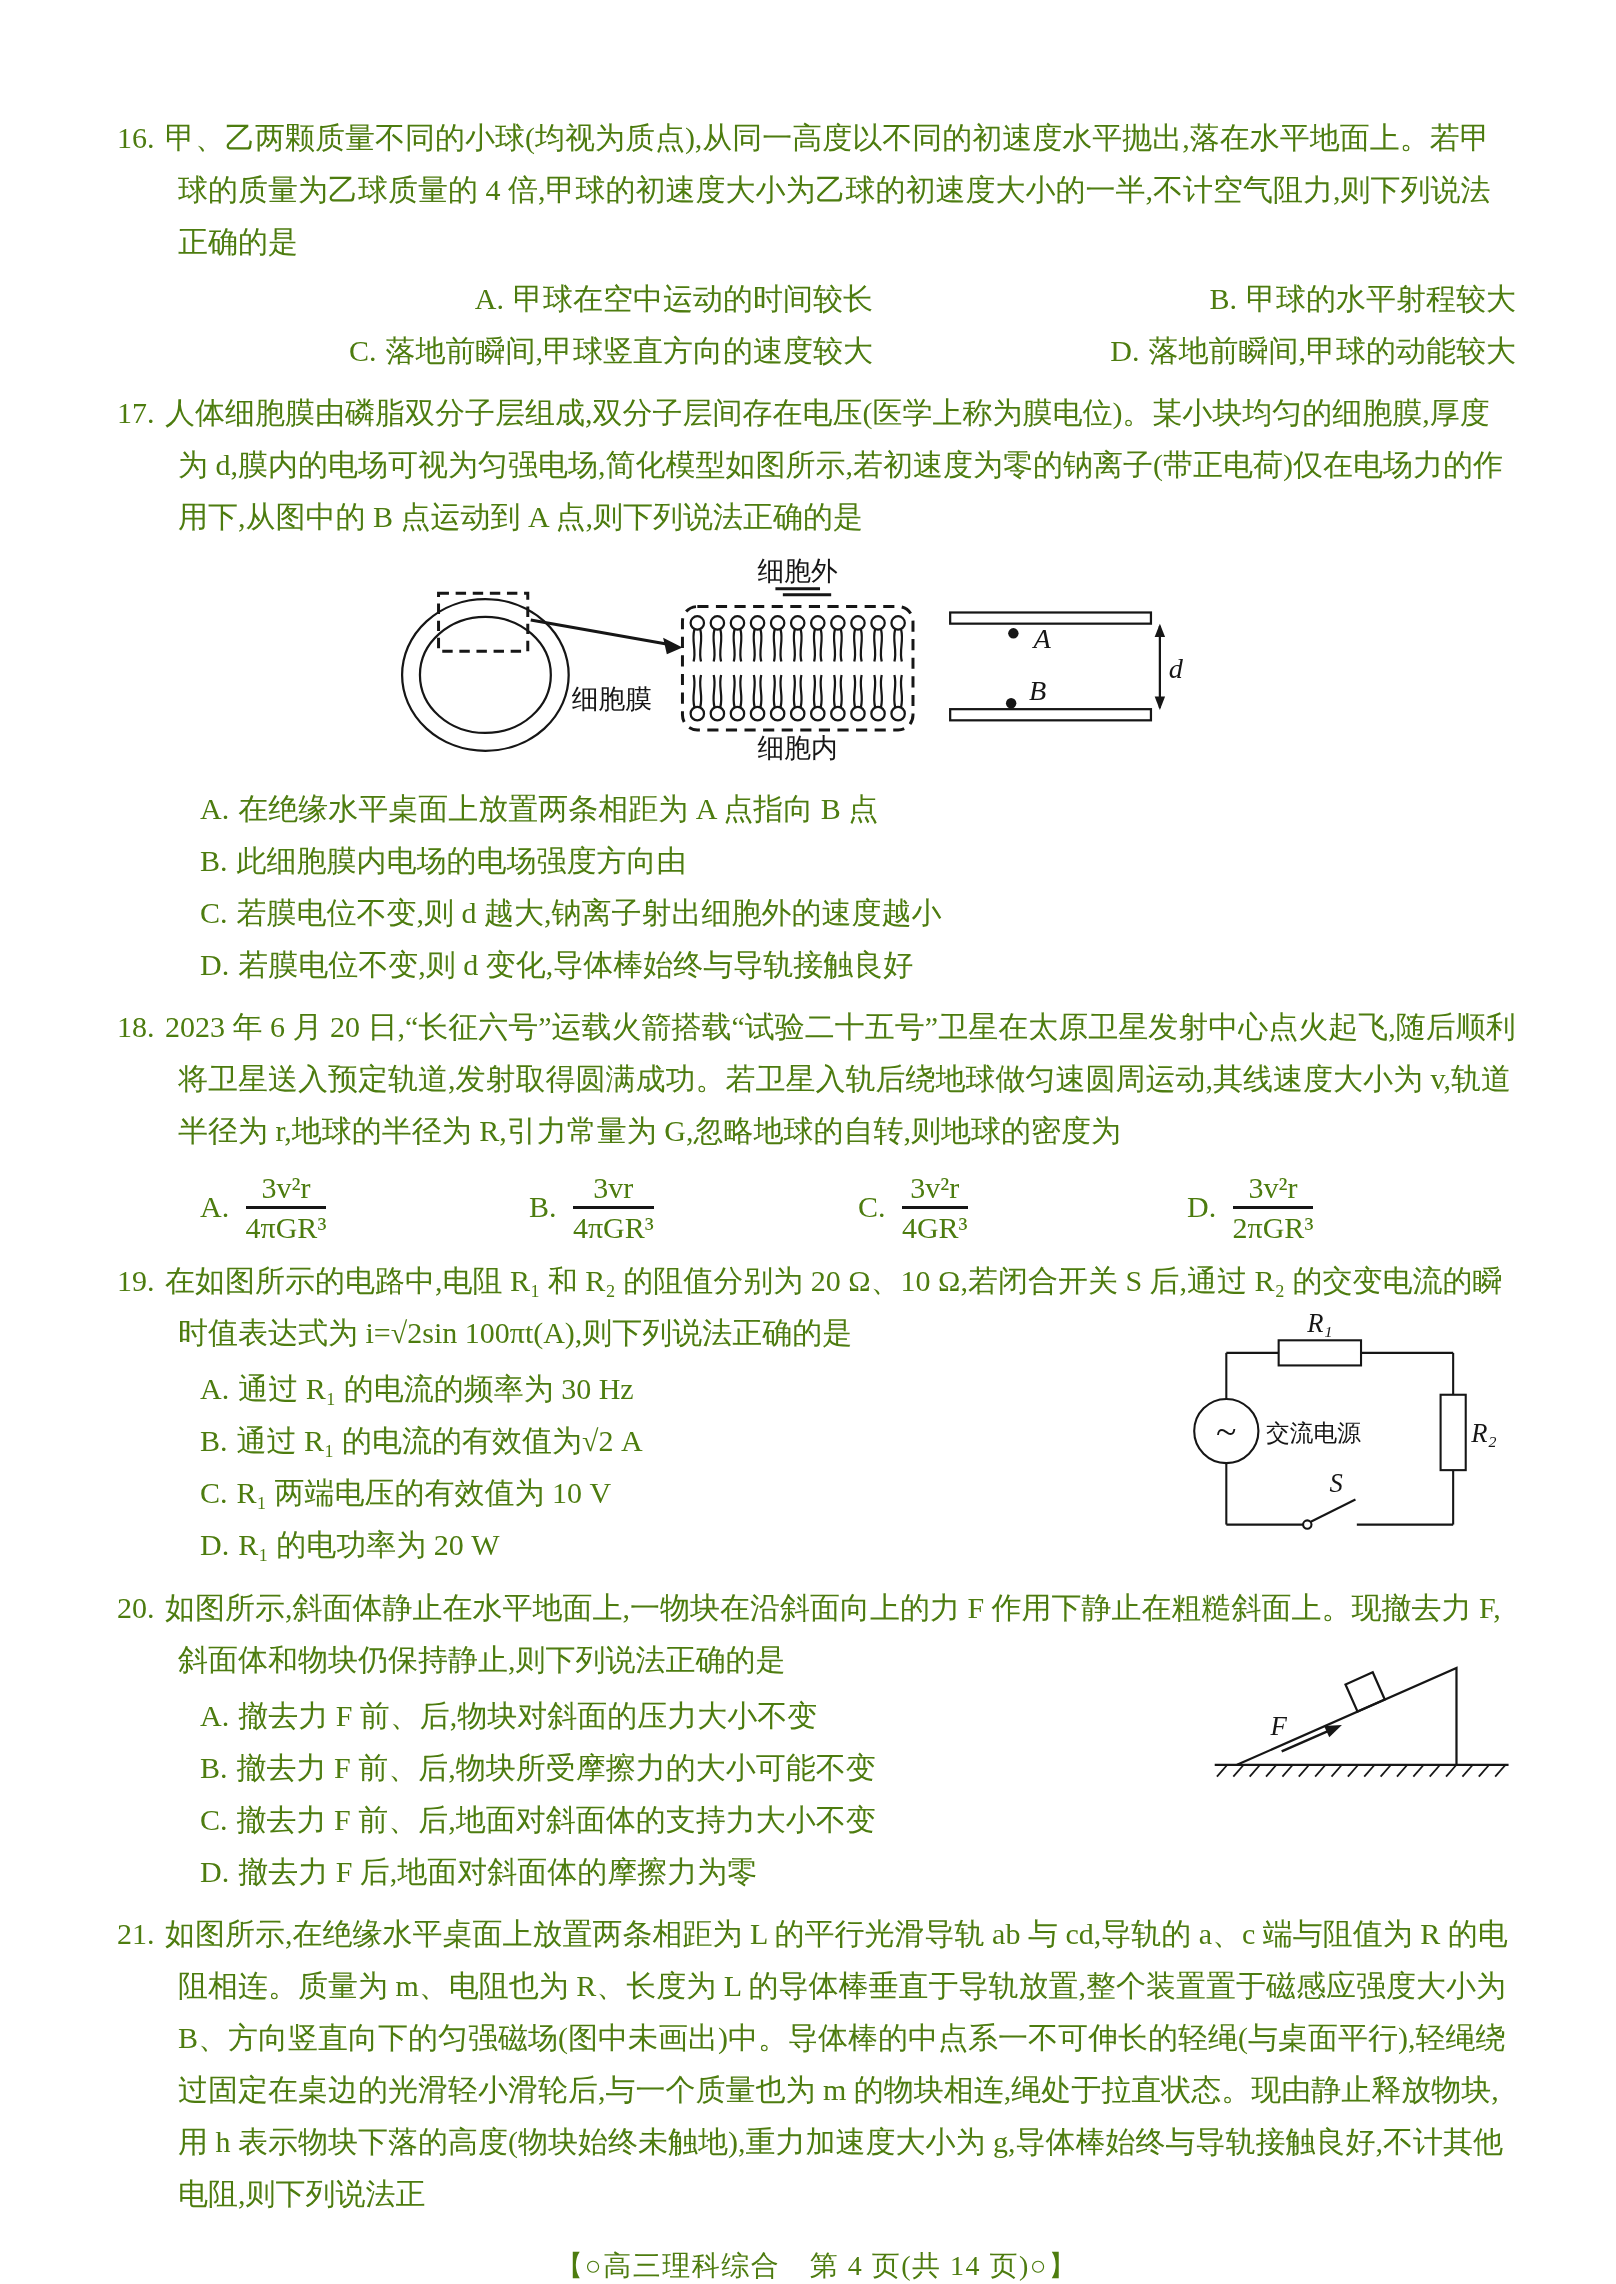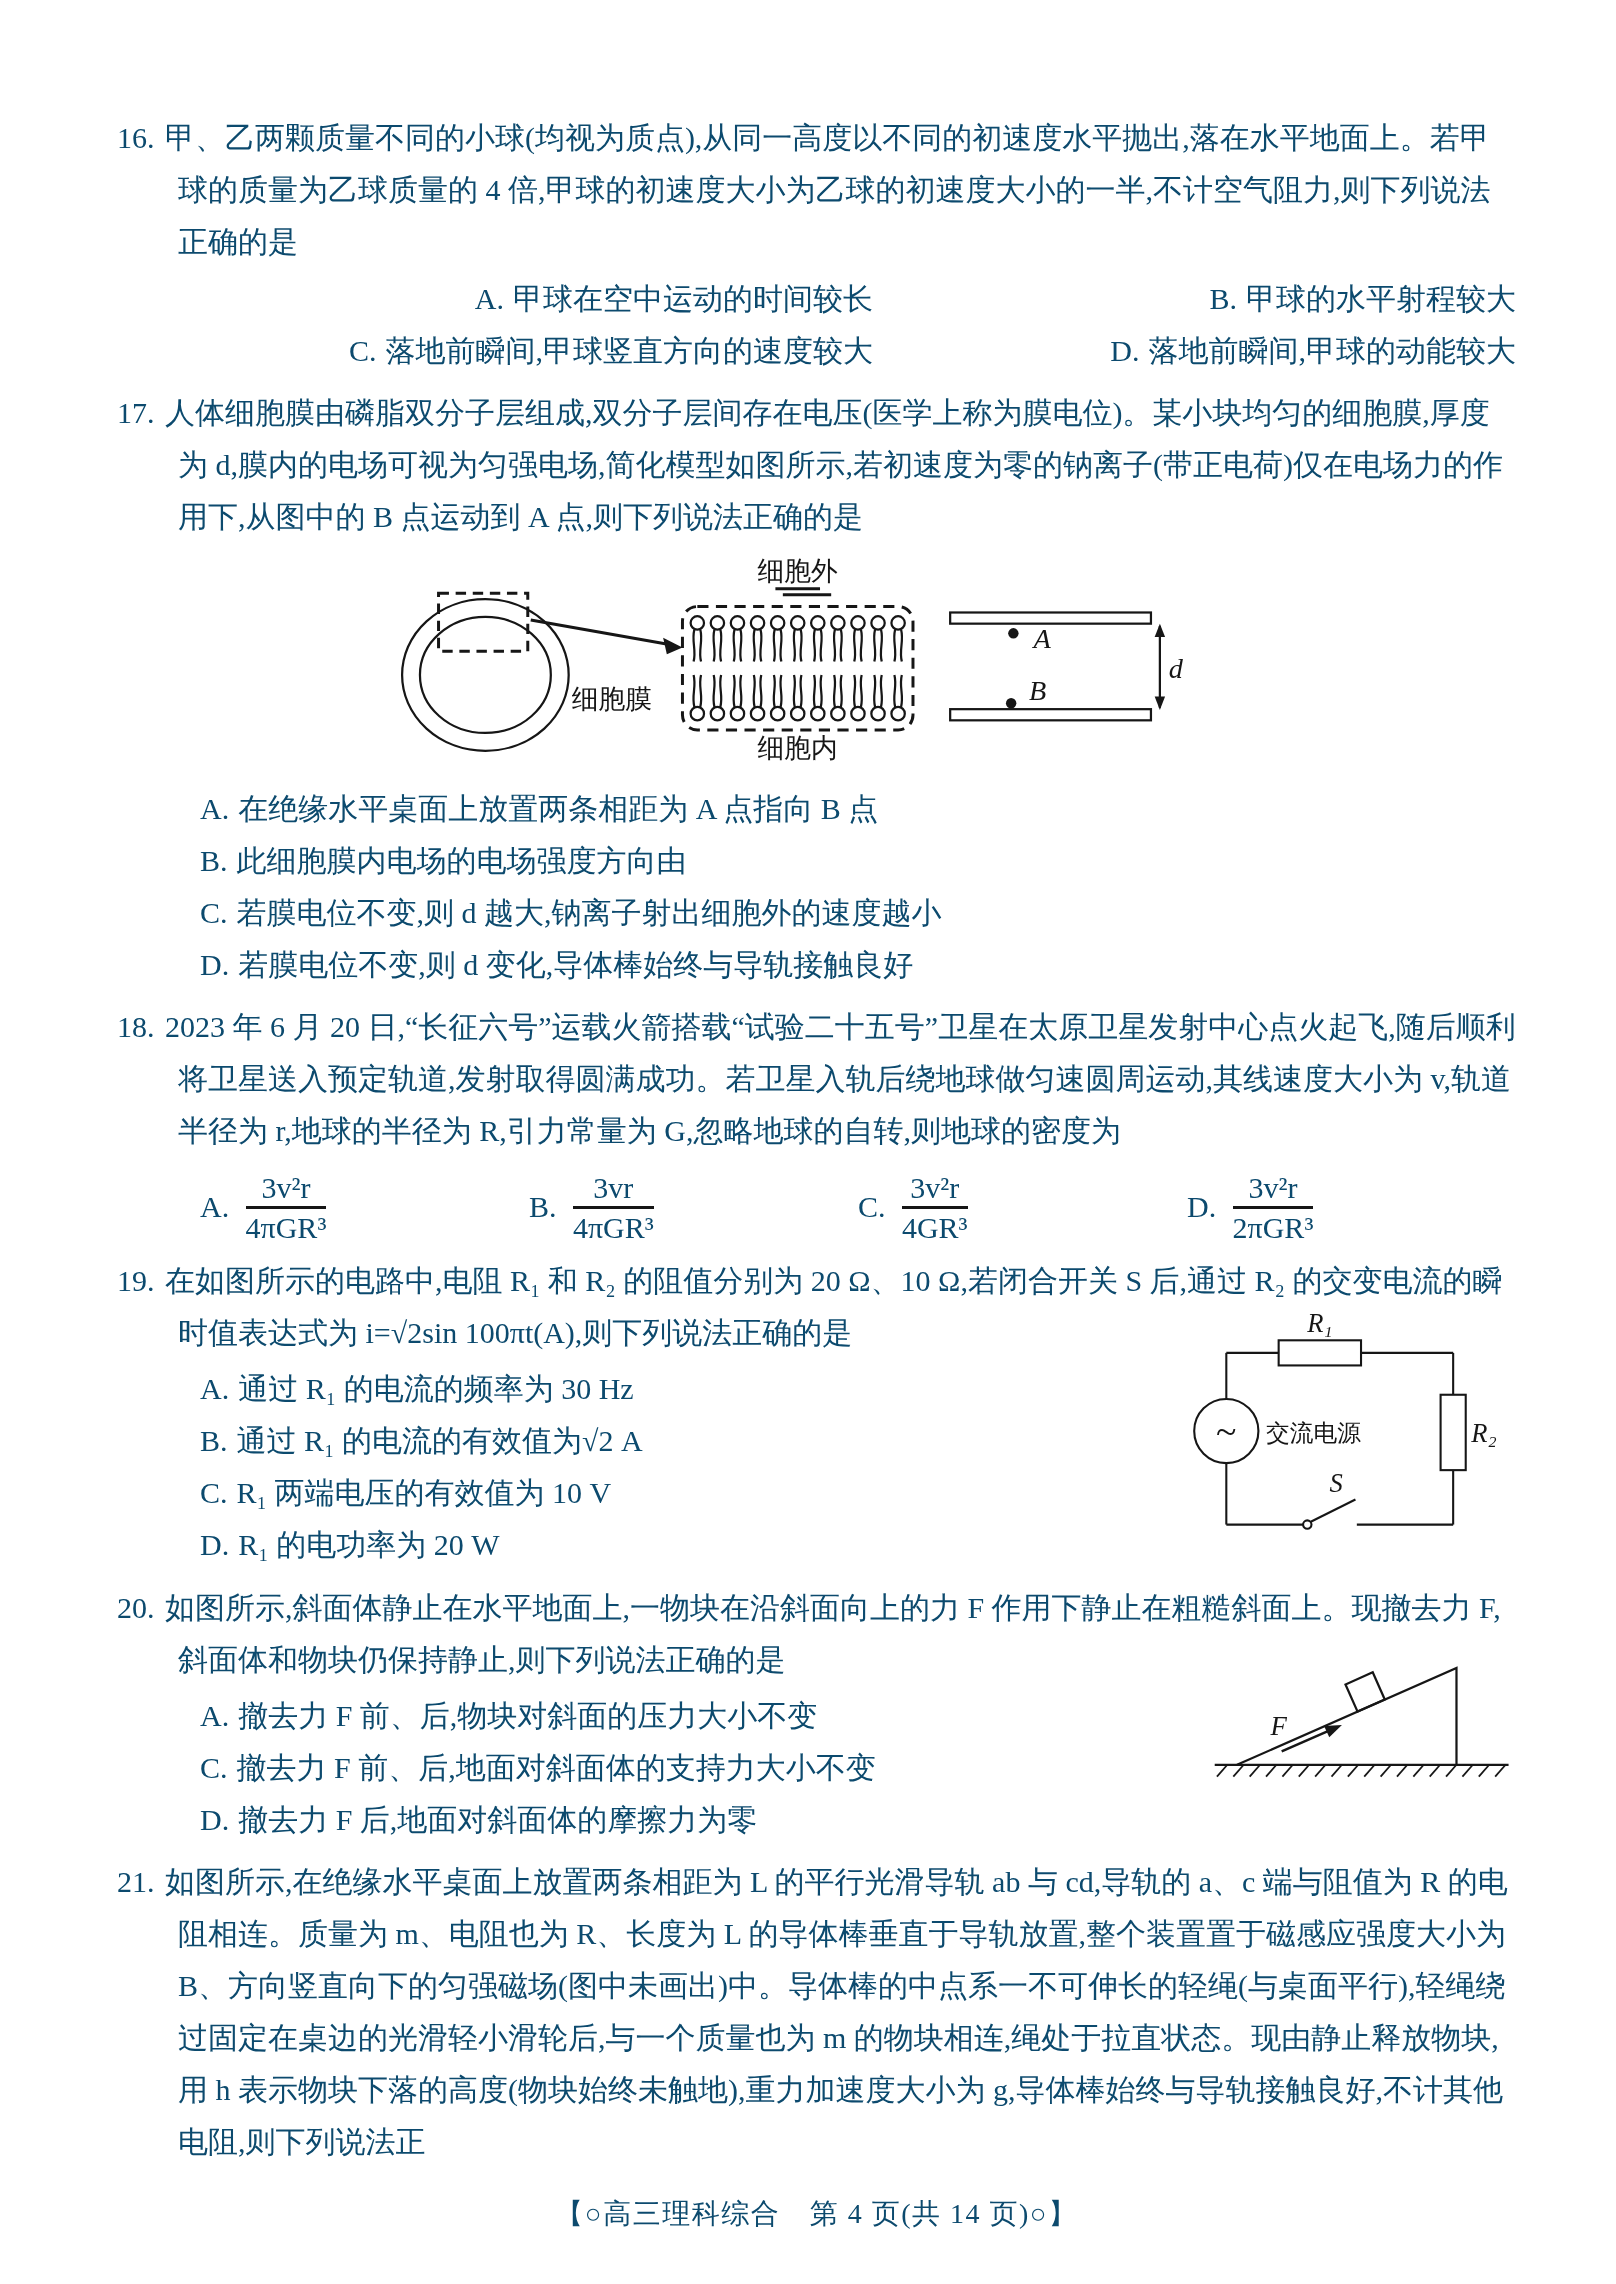--- a/index.html
+++ b/index.html
@@ -6,21 +6,21 @@
   .page{
     position:relative;
     width:1616px;height:2284px;
     margin:0 auto;
     background:#ffffff;
     box-sizing:border-box;
     padding:112px 100px 0 117px;
     font-family:"Liberation Serif","DejaVu Serif",serif;
     font-size:30px;
     line-height:52px;
-    color:#0c4a6e;
+    color:#4d7c0f;
     overflow:hidden;
   }
   section.question{position:relative;margin-bottom:10.4px;}
   .stem{padding-left:61px;text-indent:-61px;}
   .qnum{margin-right:10.4px;}
   .options{margin-left:83px;margin-top:4.5px;}
   .options .option{white-space:nowrap;}
   .olabel{margin-right:9px;}
   .options-2col{display:grid;grid-template-columns:673px 1fr;text-align:right;}
   
@@ -230,20 +230,21 @@
         <g>
           <line x1="95" y1="132" x2="168" y2="100" stroke="#161616" stroke-width="3.4"></line>
           <polygon points="176,96.5 152,98 159,113" fill="#161616"></polygon>
         </g>
         <text x="80" y="110" font-size="36" class="var">F</text>
       </svg>
     </div>
     <div class="stem" style="max-width:1405px;"><span class="qnum">20.</span><span>如图所示,斜面体静止在水平地面上,一物块在沿斜面向上的力 F 作用下静止在粗糙斜面上。现撤去力 F,斜面体和物块仍保持静止,则下列说法正确的是</span></div>
     <div class="options">
       <div class="option"><span class="olabel">A.</span><span>撤去力 F 前、后,物块对斜面的压力大小不变</span></div>
+      <div class="option"><span class="olabel">B.</span><span>撤去力 F 前、后,物块所受摩擦力的大小可能不变</span></div>
       <div class="option"><span class="olabel">C.</span><span>撤去力 F 前、后,地面对斜面体的支持力大小不变</span></div>
       <div class="option"><span class="olabel">D.</span><span>撤去力 F 后,地面对斜面体的摩擦力为零</span></div>
     </div>
   </section>
 
   <section class="question">
     <div class="stem"><span class="qnum">21.</span><span>如图所示,在绝缘水平桌面上放置两条相距为 L 的平行光滑导轨 ab 与 cd,导轨的 a、c 端与阻值为 R 的电阻相连。质量为 m、电阻也为 R、长度为 L 的导体棒垂直于导轨放置,整个装置置于磁感应强度大小为 B、方向竖直向下的匀强磁场(图中未画出)中。导体棒的中点系一不可伸长的轻绳(与桌面平行),轻绳绕过固定在桌边的光滑轻小滑轮后,与一个质量也为 m 的物块相连,绳处于拉直状态。现由静止释放物块,用 h 表示物块下落的高度(物块始终未触地),重力加速度大小为 g,导体棒始终与导轨接触良好,不计其他电阻,则下列说法正</span></div>
   </section>
 
   <div class="page-footer">【○高三理科综合　第 4 页(共 14 页)○】</div>

